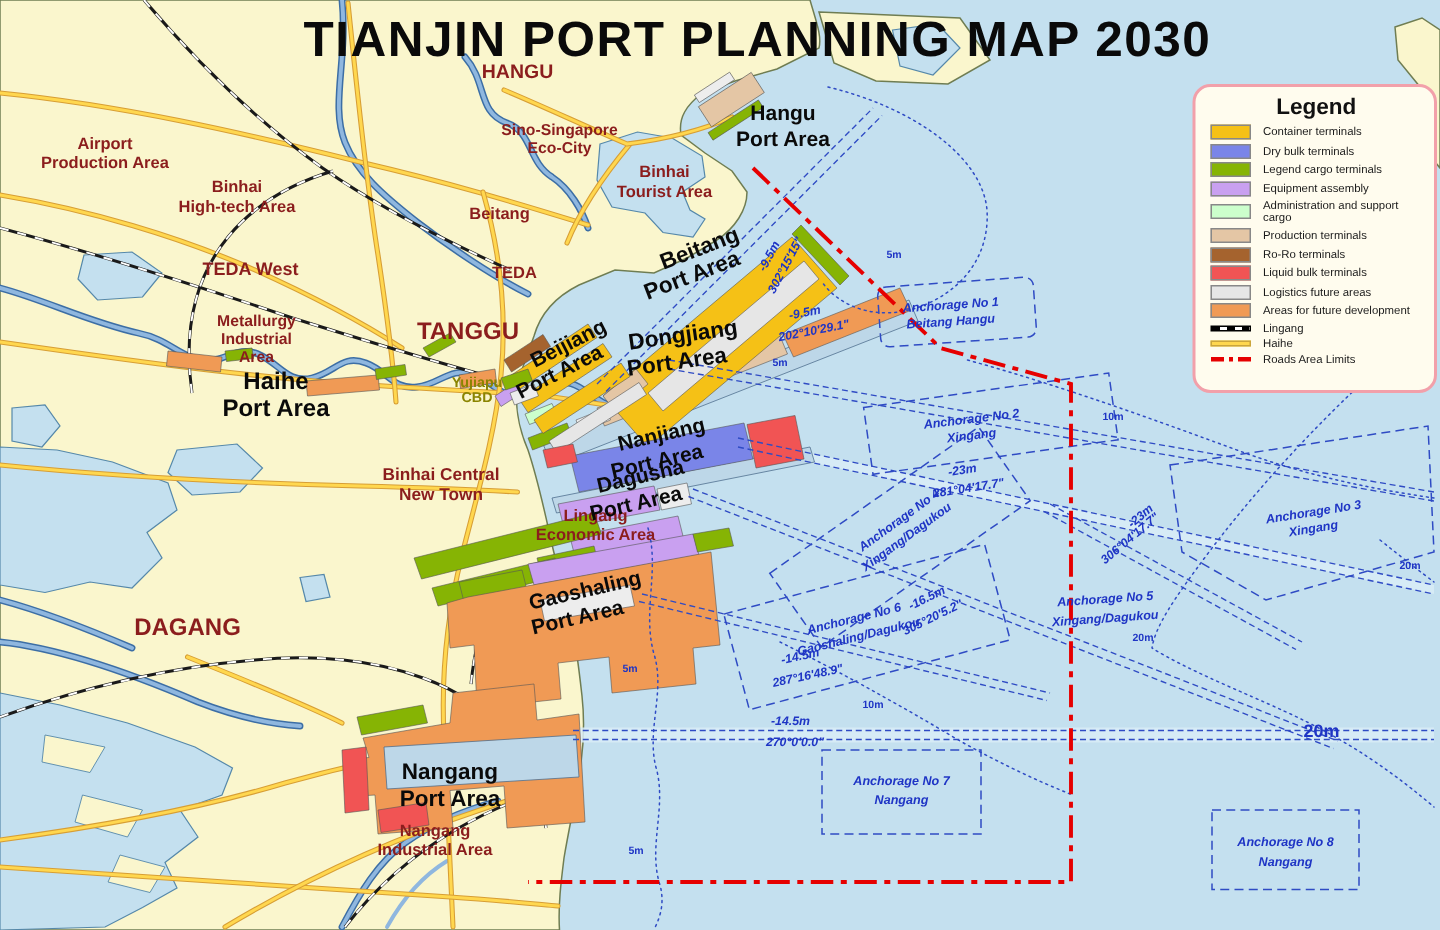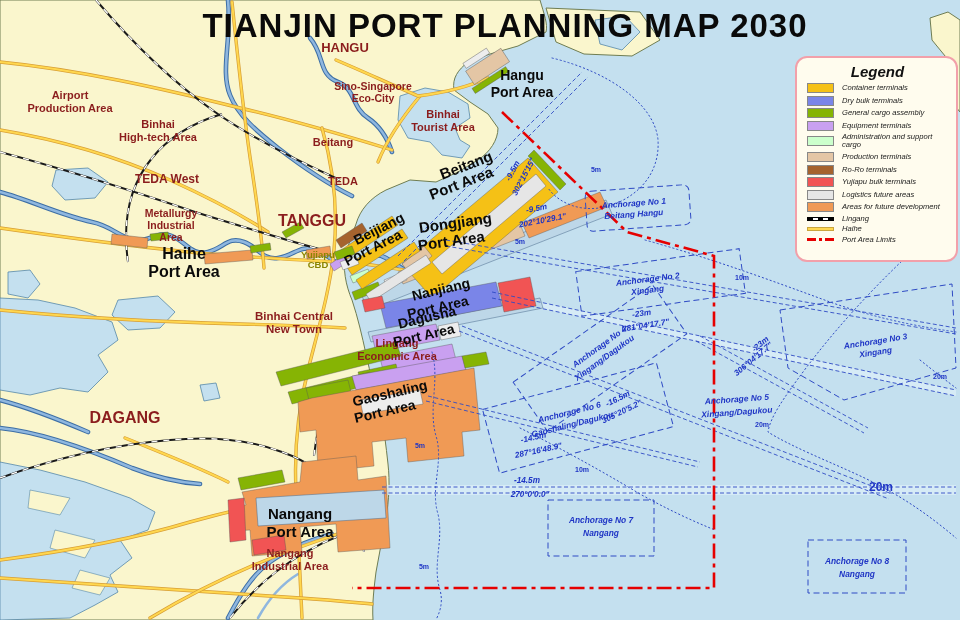--- a/index.html
+++ b/index.html
@@ -26,21 +26,21 @@
   .rail-hi{fill:none;stroke:#ffffff;stroke-width:1.3;stroke-dasharray:6 6;}
   .limit{fill:none;stroke:#E60000;stroke-width:2.6;stroke-dasharray:15 5 4 5;}
   .chan{fill:none;stroke:#2F4BC4;stroke-width:0.9;stroke-dasharray:4 2.5;}
   .chanfill{fill:#D9ECF7;opacity:.85;}
   .contour{fill:none;stroke:#2F4BC4;stroke-width:1;stroke-dasharray:1.3 2.8;stroke-linecap:round;}
   .abox{fill:none;stroke:#2F4BC4;stroke-width:1;stroke-dasharray:6 3.5;}
   .fair{fill:#BDD7E8;stroke:#49698a;stroke-width:0.5;}
   .term{stroke:#555;stroke-width:0.4;}
   
   .legend{position:absolute;left:795px;top:56px;width:163px;height:206px;box-sizing:border-box;
-          background:#FFFCEE;border:2px solid #F2A0AA;border-radius:12px;padding:4px 8px 16px 10px;font-style:italic;}
+          background:#FFFCEE;border:2px solid #F2A0AA;border-radius:12px;padding:4px 8px 16px 10px;}
   .legend-title{font-size:15px;font-weight:bold;color:#111;text-align:center;margin:1px 0 3px 0;}
   .lg-row{display:flex;align-items:center;gap:8px;margin:2.6px 0;}
   .sw{flex:0 0 27px;width:27px;height:10px;border:0.5px solid #888;box-sizing:border-box;}
   .sw-railway{height:4px;border:1px solid #000;background:repeating-linear-gradient(90deg,#000 0 5px,#fff 5px 10px);}
   .sw-road{height:4px;border:1px solid #caa53d;}
   .sw-limit{height:3px;border:none;}
   .lg-label{font-size:7.6px;color:#1a1a1a;line-height:1.05;width:110px;}
 </style>
 </head>
 <body>
@@ -373,57 +373,57 @@
         <div class="lg-row">
           <span class="sw" style="background: rgb(245, 193, 22);"></span>
           <span class="lg-label">Container terminals</span>
         </div>
         <div class="lg-row">
           <span class="sw" style="background: rgb(122, 133, 232);"></span>
           <span class="lg-label">Dry bulk terminals</span>
         </div>
         <div class="lg-row">
           <span class="sw" style="background: rgb(134, 180, 4);"></span>
-          <span class="lg-label">General cargo assembly</span>
+          <span class="lg-label">Legend cargo terminals</span>
         </div>
         <div class="lg-row">
           <span class="sw" style="background: rgb(201, 160, 240);"></span>
-          <span class="lg-label">Equipment terminals</span>
+          <span class="lg-label">Equipment assembly</span>
         </div>
         <div class="lg-row">
           <span class="sw" style="background: rgb(204, 255, 204);"></span>
           <span class="lg-label">Administration and support cargo</span>
         </div>
         <div class="lg-row">
           <span class="sw" style="background: rgb(228, 198, 165);"></span>
           <span class="lg-label">Production terminals</span>
         </div>
         <div class="lg-row">
           <span class="sw" style="background: rgb(165, 99, 46);"></span>
           <span class="lg-label">Ro-Ro terminals</span>
         </div>
         <div class="lg-row">
           <span class="sw" style="background: rgb(241, 84, 84);"></span>
-          <span class="lg-label">Yujiapu bulk terminals</span>
+          <span class="lg-label">Liquid bulk terminals</span>
         </div>
         <div class="lg-row">
           <span class="sw" style="background: rgb(230, 230, 230);"></span>
           <span class="lg-label">Logistics future areas</span>
         </div>
         <div class="lg-row">
           <span class="sw" style="background: rgb(240, 154, 85);"></span>
           <span class="lg-label">Areas for future development</span>
         </div>
         <div class="lg-row">
           <span class="sw sw-railway"></span>
           <span class="lg-label">Lingang</span>
         </div>
         <div class="lg-row">
           <span class="sw sw-road" style="background: rgb(255, 215, 79);"></span>
           <span class="lg-label">Haihe</span>
         </div>
         <div class="lg-row">
           <span class="sw sw-limit" style="background: repeating-linear-gradient(90deg, rgb(230, 0, 0) 0px, rgb(230, 0, 0) 9px, transparent 9px, transparent 12px, rgb(230, 0, 0) 12px, rgb(230, 0, 0) 15px, transparent 15px, transparent 18px);"></span>
-          <span class="lg-label">Port Area Limits</span>
+          <span class="lg-label">Roads Area Limits</span>
         </div>
       </div>
   </div>
 </div>
 
 </body></html>

